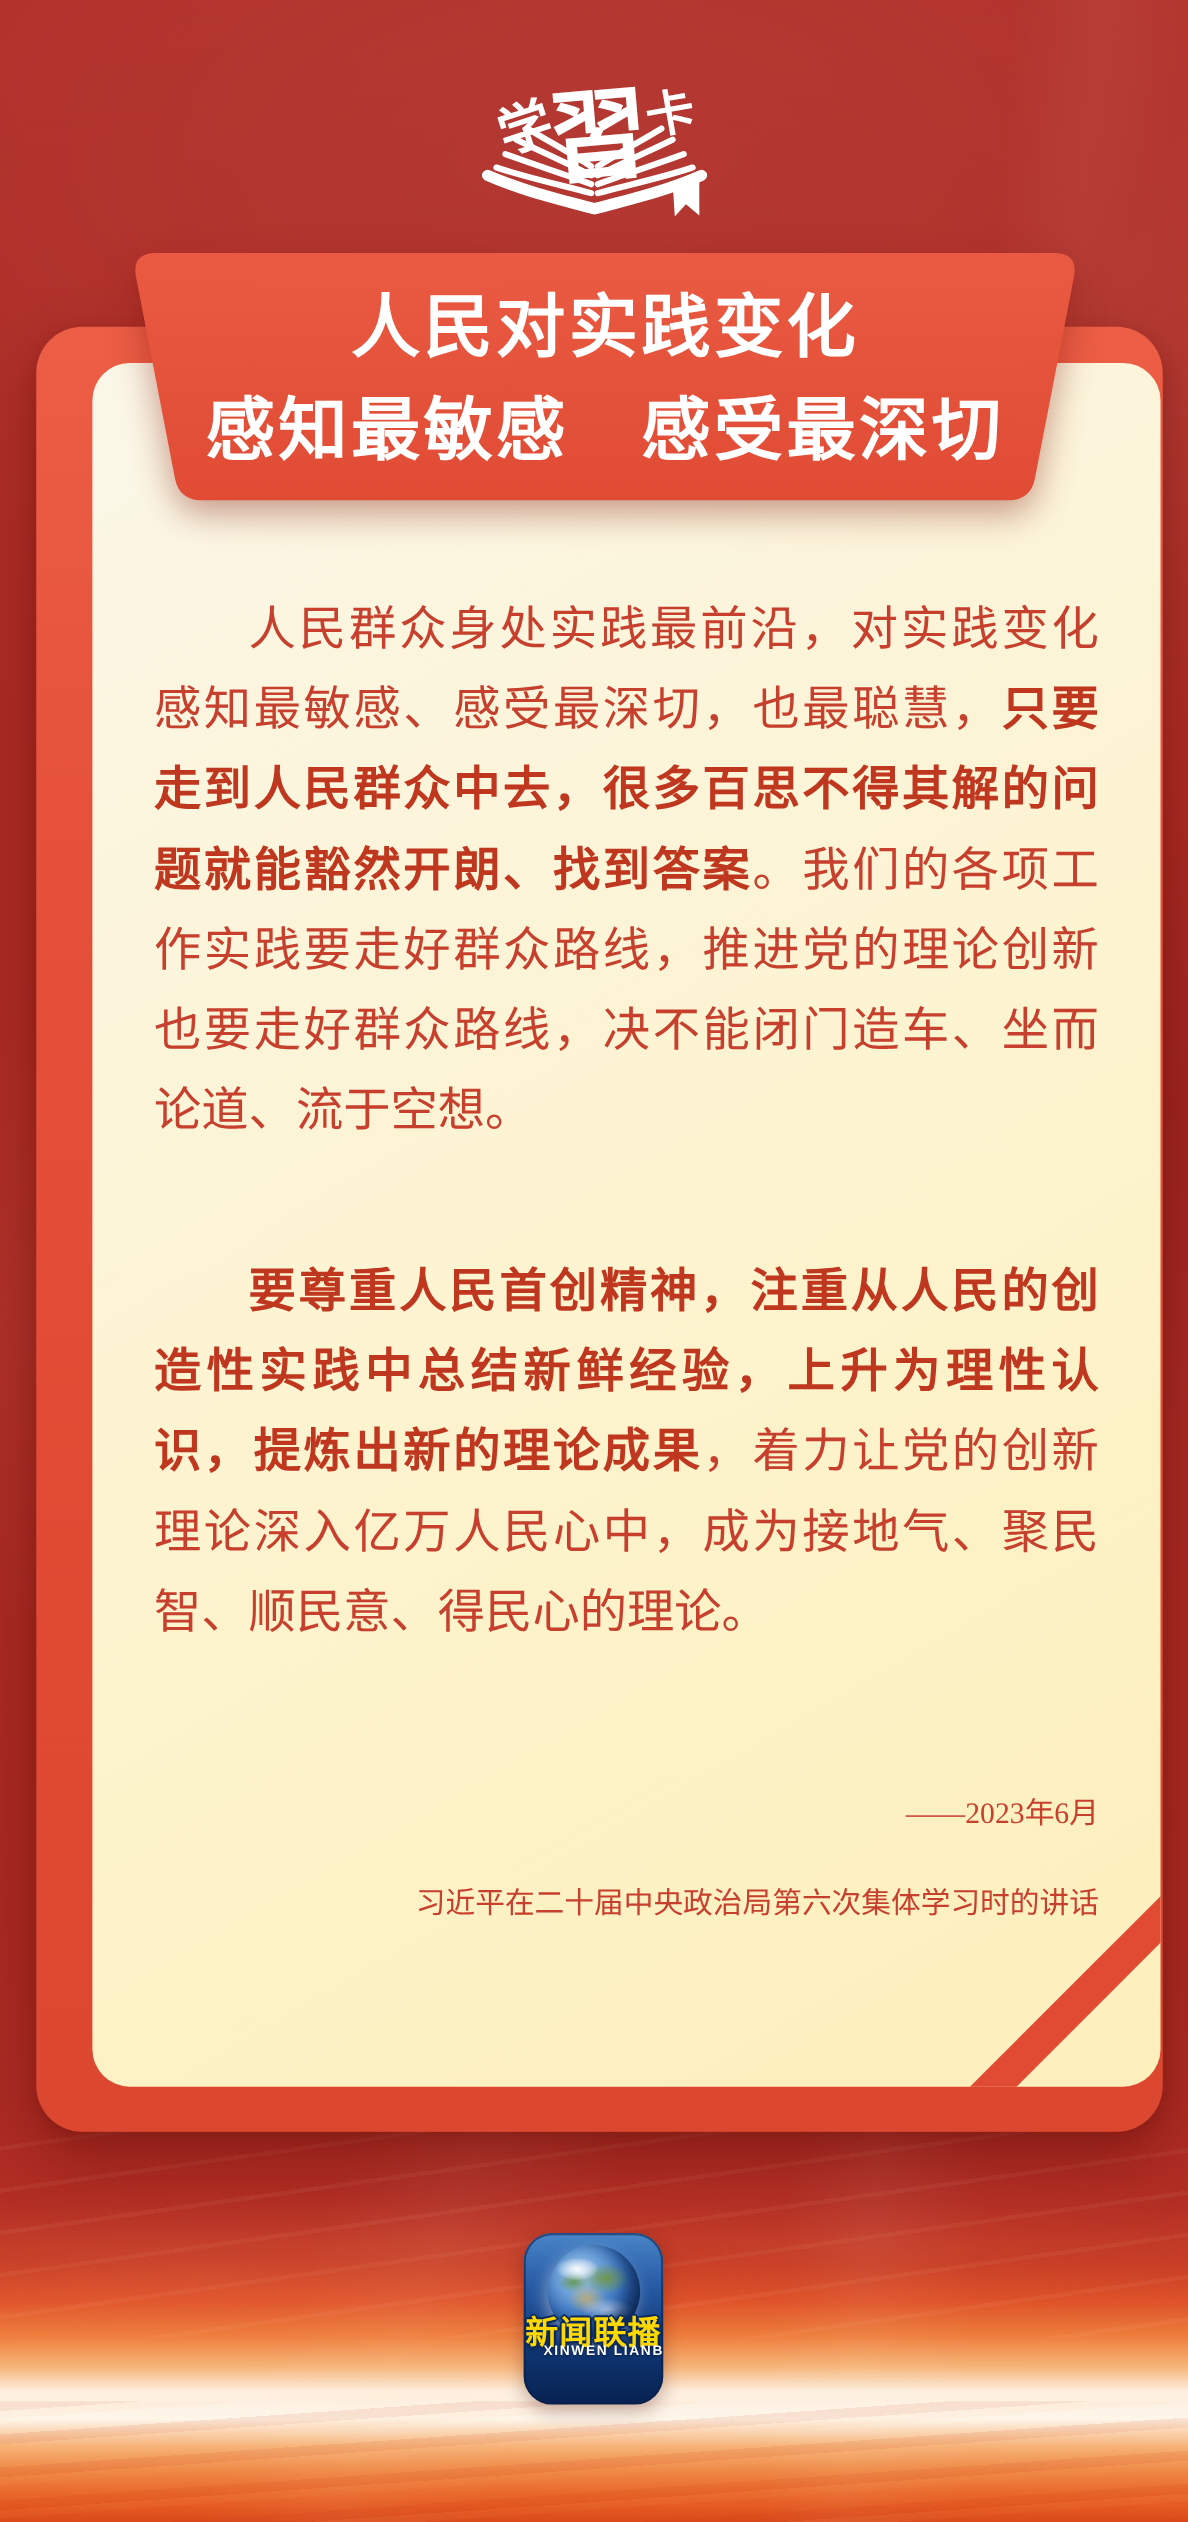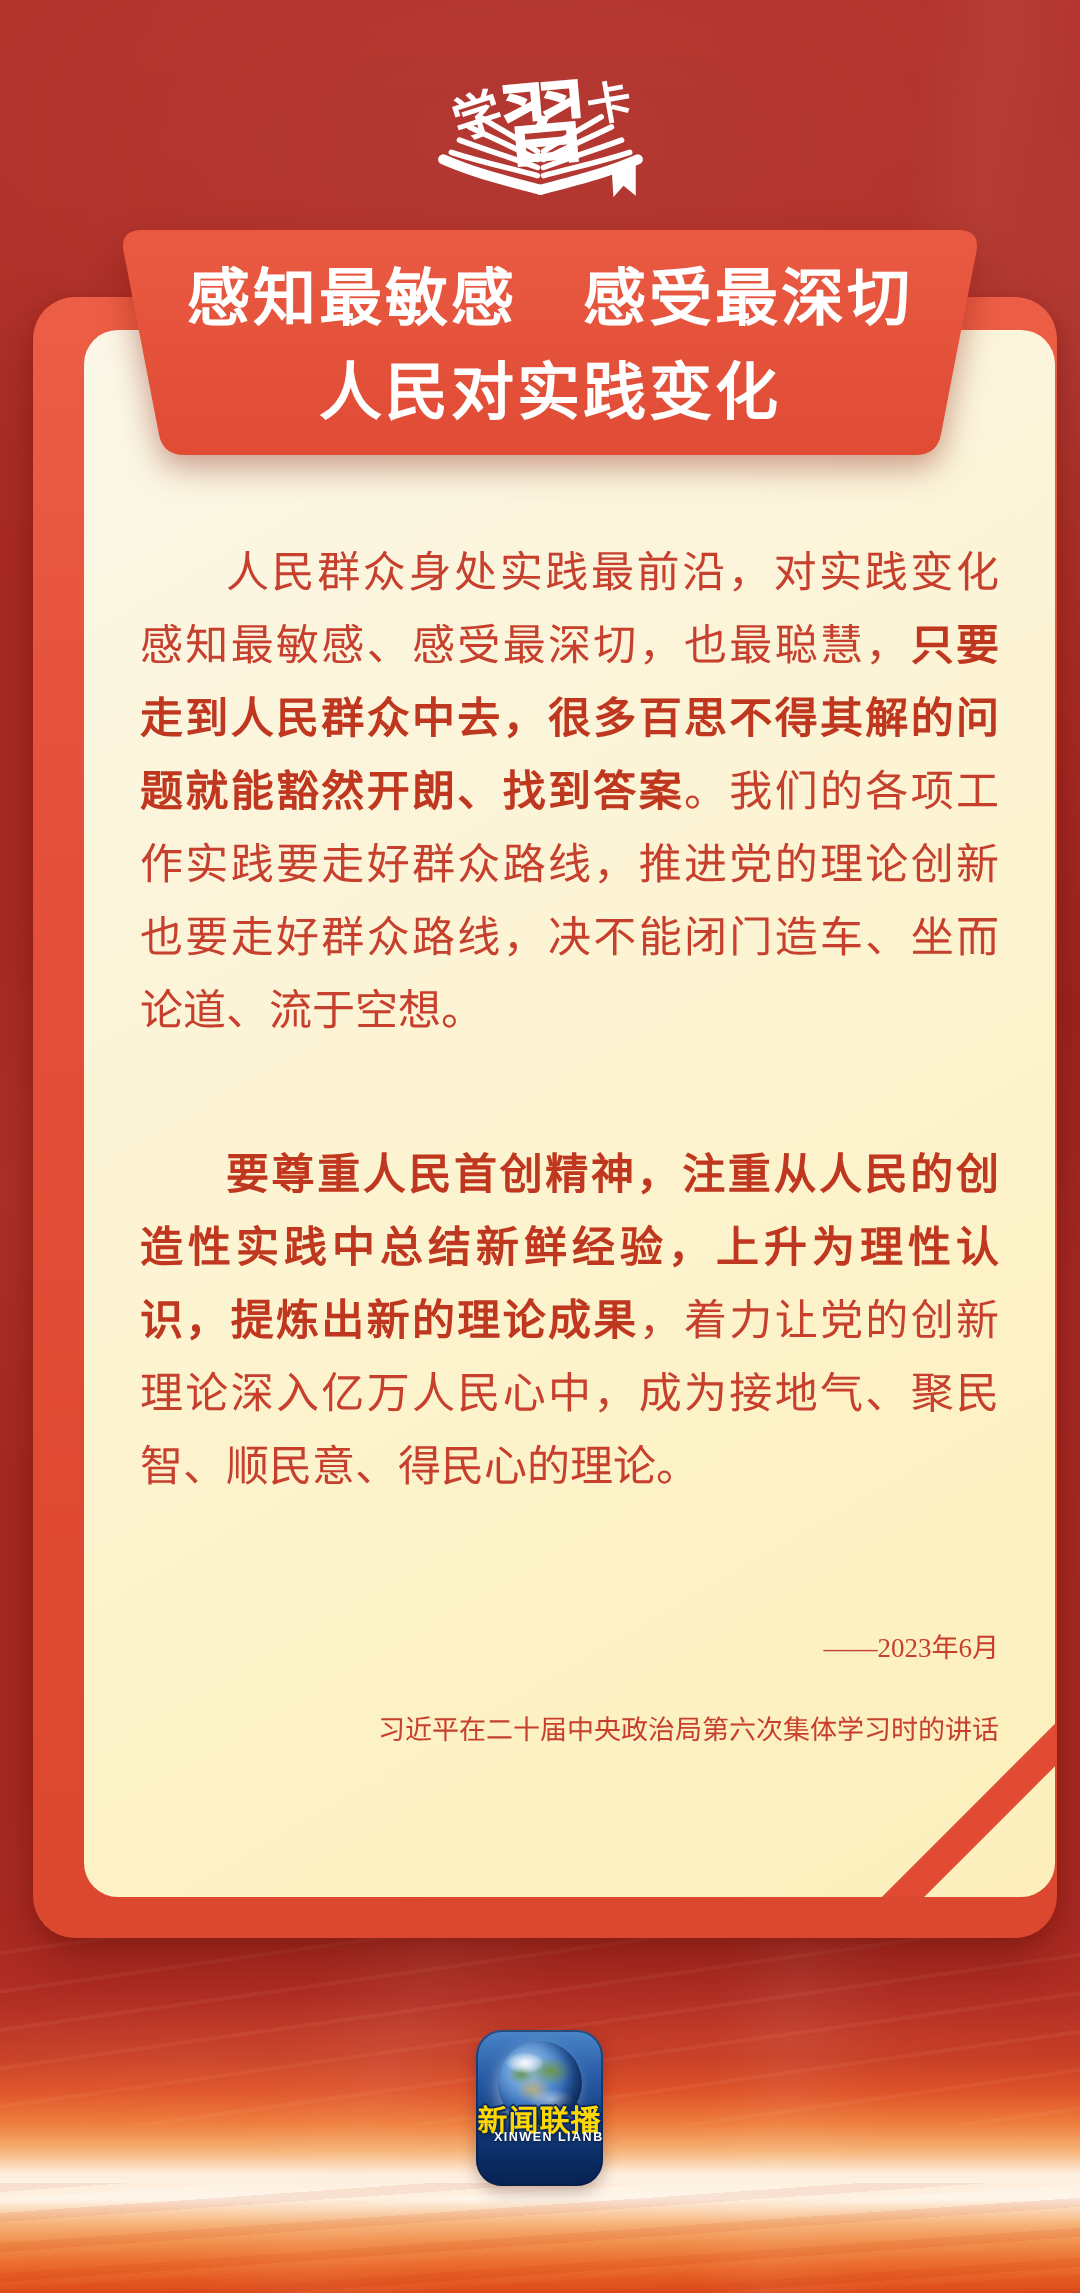--- a/index.html
+++ b/index.html
@@ -172,22 +172,22 @@
     <svg viewBox="0 0 860 225" preserveAspectRatio="none">
       <defs>
         <linearGradient id="bnr" x1="0" y1="0" x2="0" y2="1">
           <stop offset="0" stop-color="#ea5a42"></stop>
           <stop offset="1" stop-color="#e04b34"></stop>
         </linearGradient>
       </defs>
       <path fill="url(#bnr)" d="M22,0 L838,0 Q860,0 856.5,21 L821,204 Q817.5,225 795,225 L65,225 Q42.5,225 38.9,204 L3.5,21 Q0,0 22,0 Z"></path>
     </svg>
     <div class="banner-text">
+      <div>人民对实践变化</div>
       <div>感知最敏感　感受最深切</div>
-      <div>人民对实践变化</div>
     </div>
   </div>
 
   <div class="badge">
     <div class="globe"></div>
     <div class="badge-title">新闻联播</div>
     <div class="badge-sub">XINWEN LIANBO</div>
   </div>
 
 </div>

